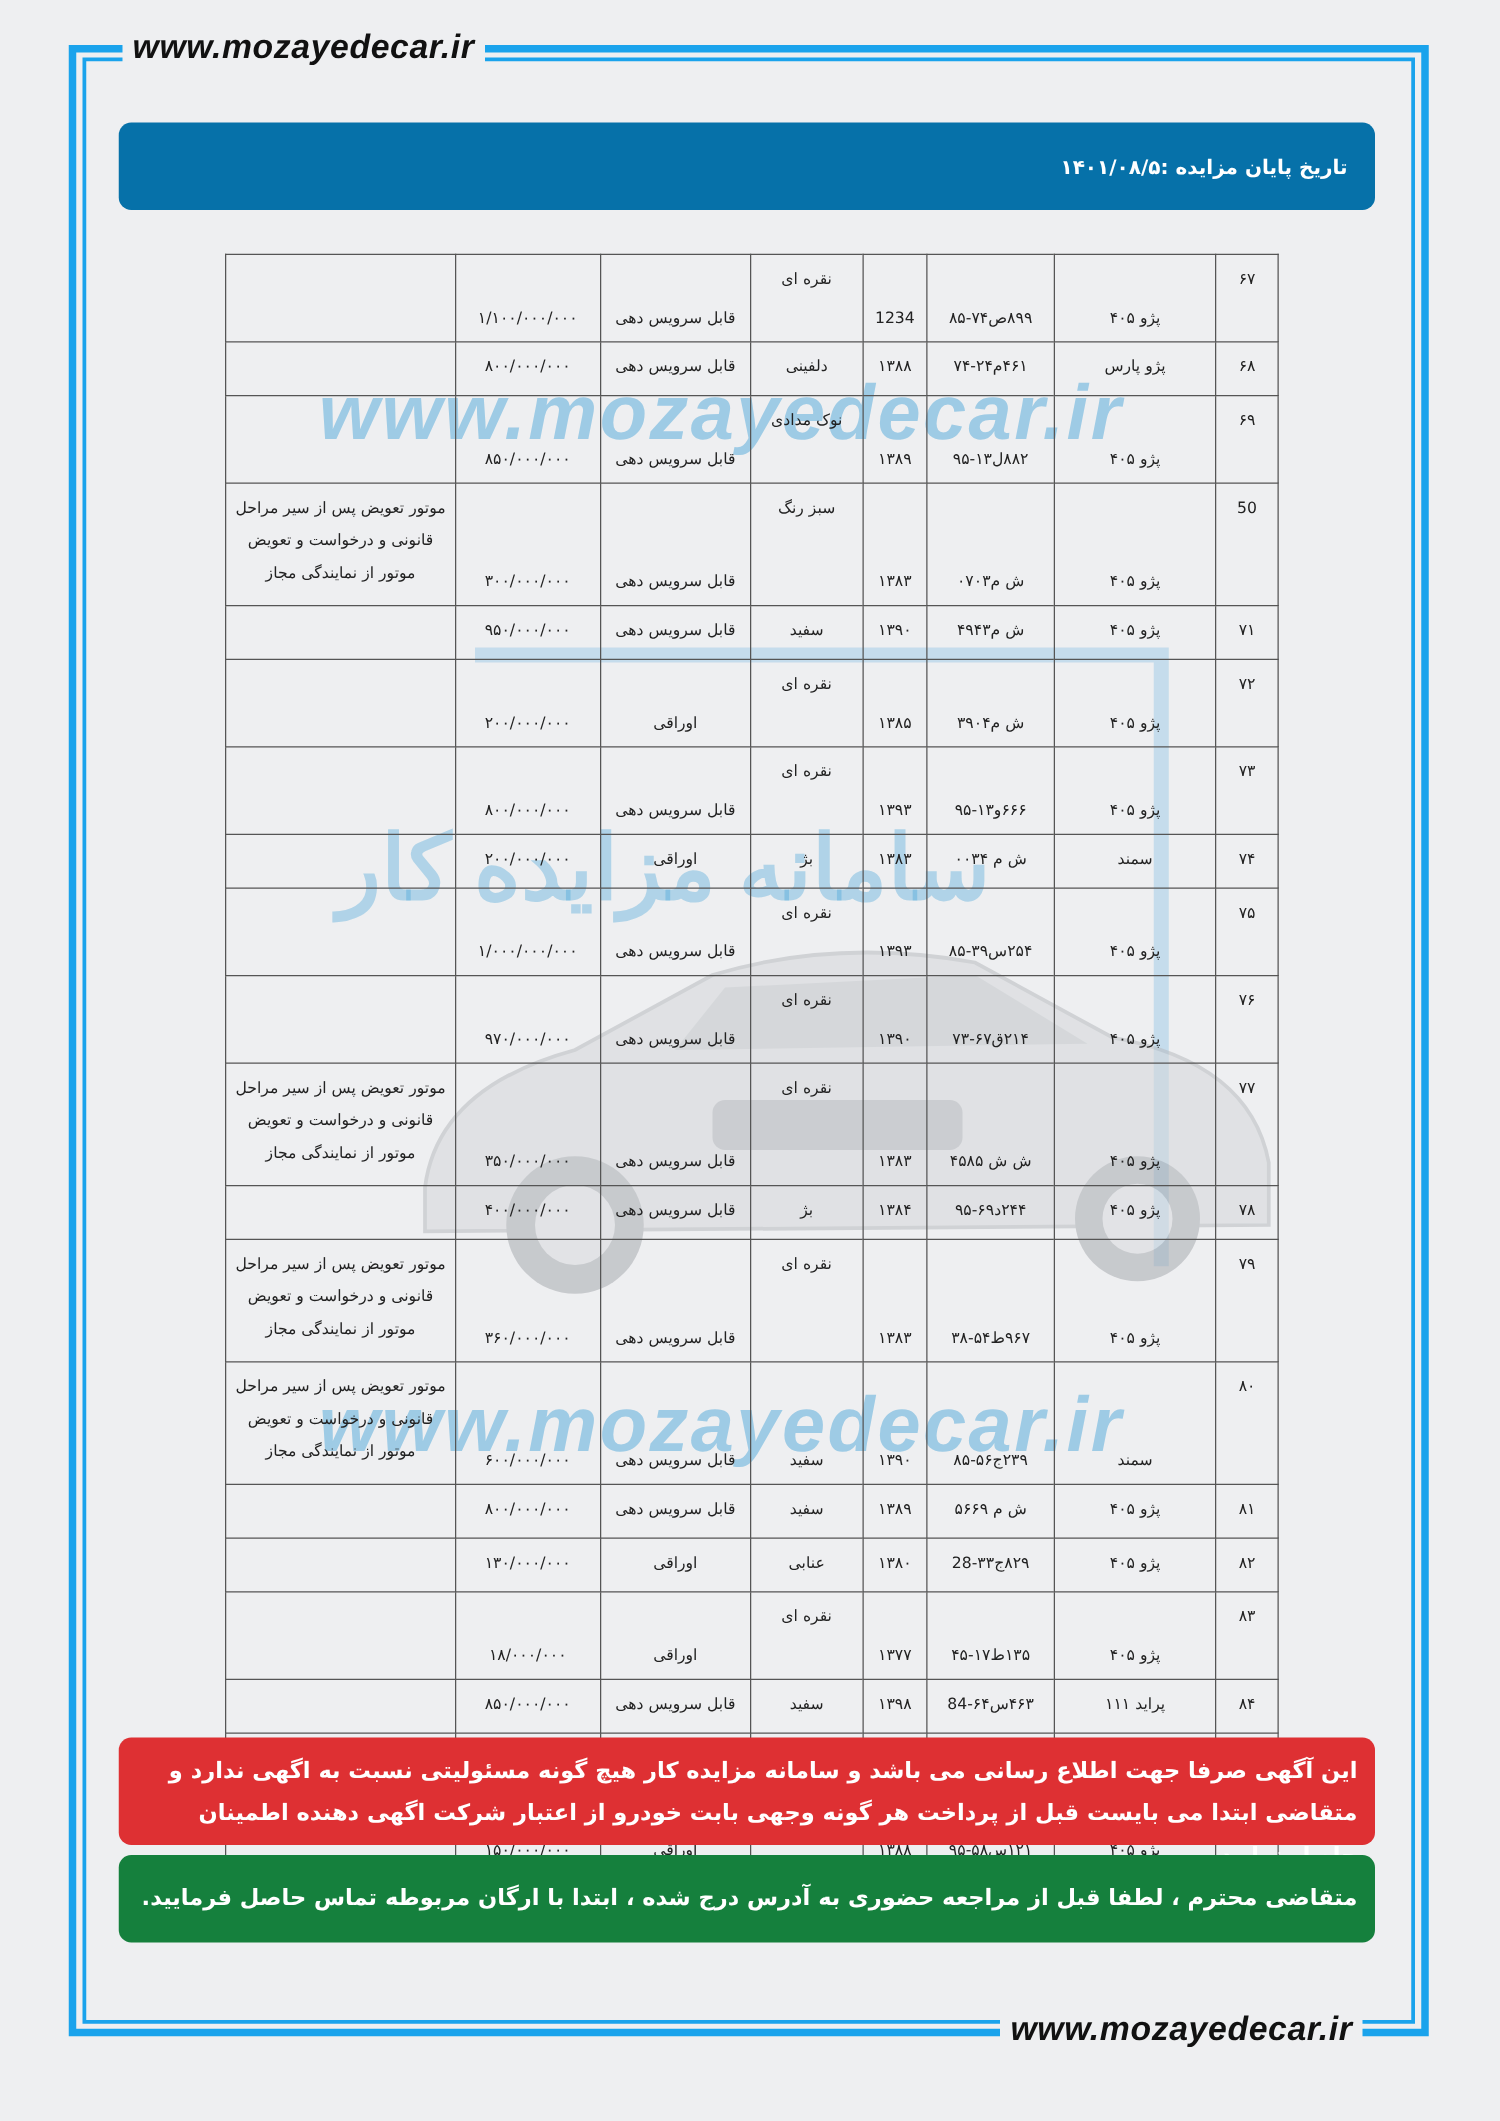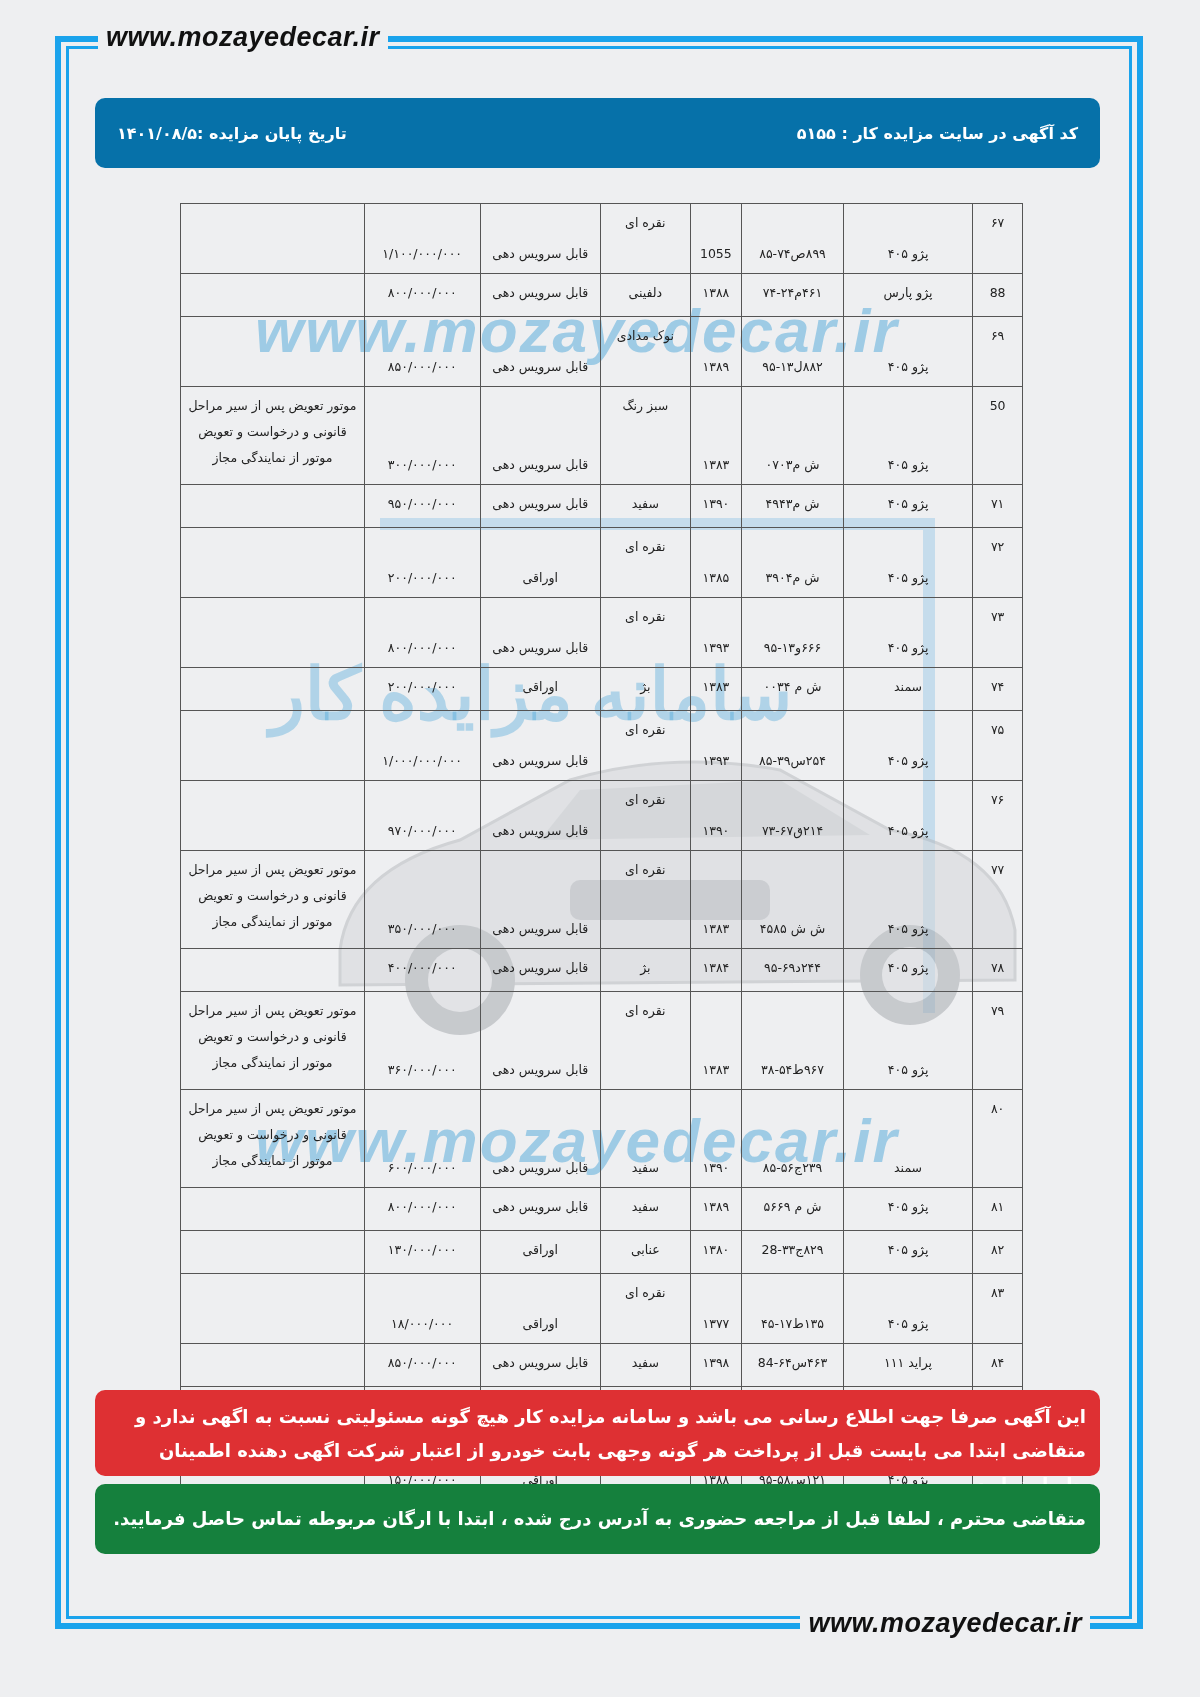--- a/index.html
+++ b/index.html
@@ -55,21 +55,20 @@
 </style>
 </head>
 <body>
 
 <div class="frame-outer"></div>
 <div class="frame-inner"></div>
 
 <div class="url url-top">www.mozayedecar.ir</div>
 
 <div class="header">
-  <span>کد آگهی در سایت مزایده کار : ۵۱۵۵</span>
   <span>تاریخ پایان مزایده :۱۴۰۱/۰۸/۵</span>
 </div>
 
 <div class="wm-box"></div>
 <svg class="car" viewBox="0 0 720 330">
   <path d="M30 230 Q40 150 150 120 L260 60 Q360 30 470 50 L580 110 Q690 130 705 210 L705 260 L30 265 Z" fill="#d5d7da" stroke="#b8bbbf" stroke-width="3"></path>
   <path d="M270 70 L470 60 L560 115 L230 120 Z" fill="#c2c5c9"></path>
   <rect x="260" y="160" width="200" height="40" rx="10" fill="#b0b3b8"></rect>
   <circle cx="150" cy="260" r="55" fill="#a9acb1"></circle>
   <circle cx="150" cy="260" r="32" fill="#d9dbde"></circle>
@@ -79,28 +78,28 @@
 <div class="wm wm1">www.mozayedecar.ir</div>
 <div class="wm wm3">سامانه مزایده کار</div>
 <div class="wm wm2">www.mozayedecar.ir</div>
 
 <table class="auction">
   <tbody id="rows-body">
       <tr class="r-mid">
         <td class="c-num">۶۷</td>
         <td class="c-model bottomed">پژو ۴۰۵</td>
         <td class="c-plate bottomed">۸۹۹ص۷۴-۸۵</td>
-        <td class="c-year bottomed">1055</td>
+        <td class="c-year bottomed">1234</td>
         <td class="c-color">نقره ای</td>
         <td class="c-status bottomed">قابل سرویس دهی</td>
         <td class="c-price bottomed">۱/۱۰۰/۰۰۰/۰۰۰</td>
         <td class="c-notes"></td>
       </tr>
       <tr class="r-short">
-        <td class="c-num">88</td>
+        <td class="c-num">۶۸</td>
         <td class="c-model">پژو پارس</td>
         <td class="c-plate">۴۶۱م۲۴-۷۴</td>
         <td class="c-year">۱۳۸۸</td>
         <td class="c-color">دلفینی</td>
         <td class="c-status">قابل سرویس دهی</td>
         <td class="c-price">۸۰۰/۰۰۰/۰۰۰</td>
         <td class="c-notes"></td>
       </tr>
       <tr class="r-mid">
         <td class="c-num">۶۹</td>

